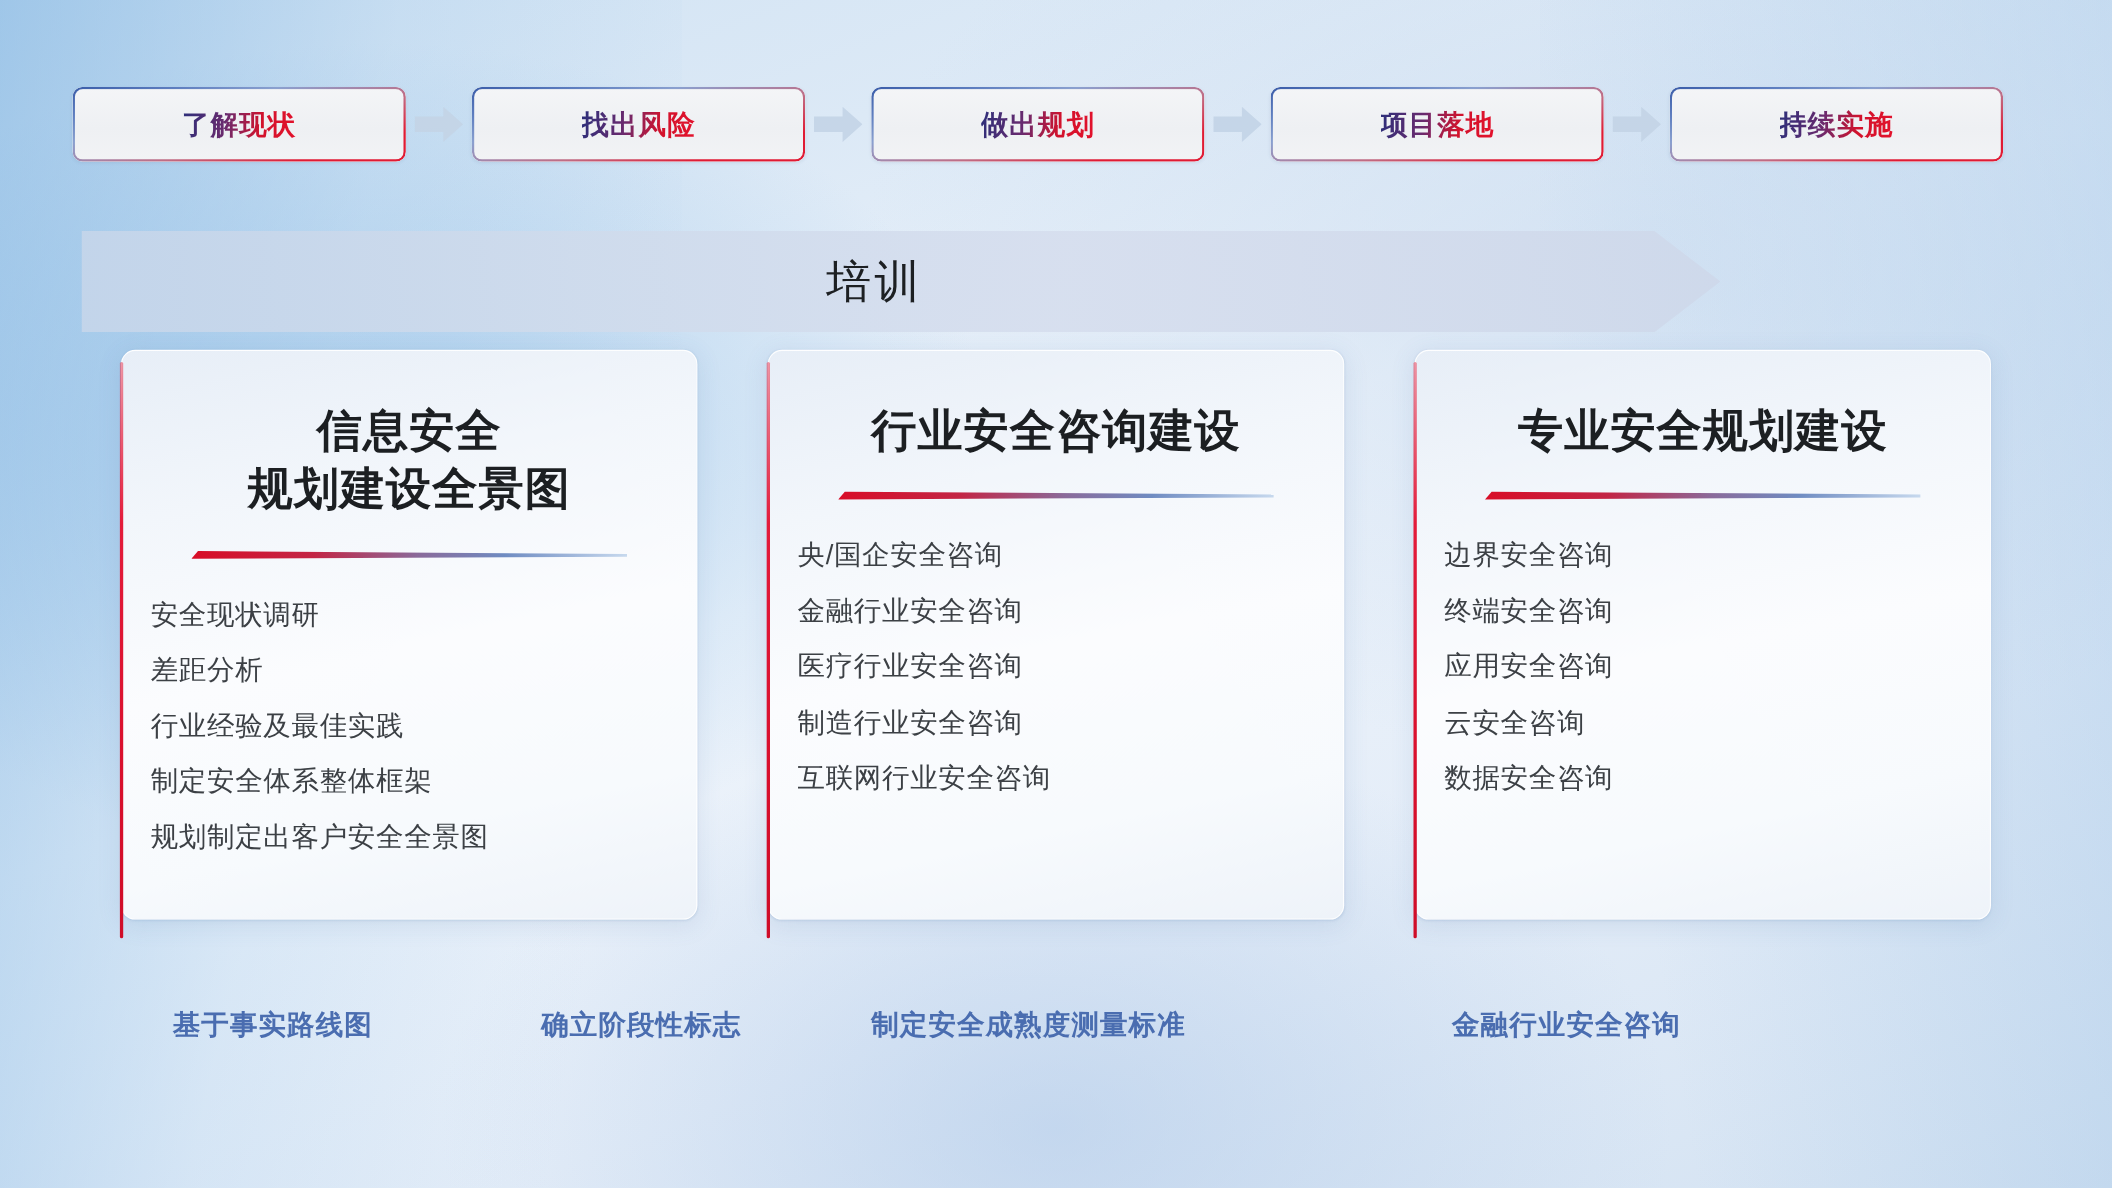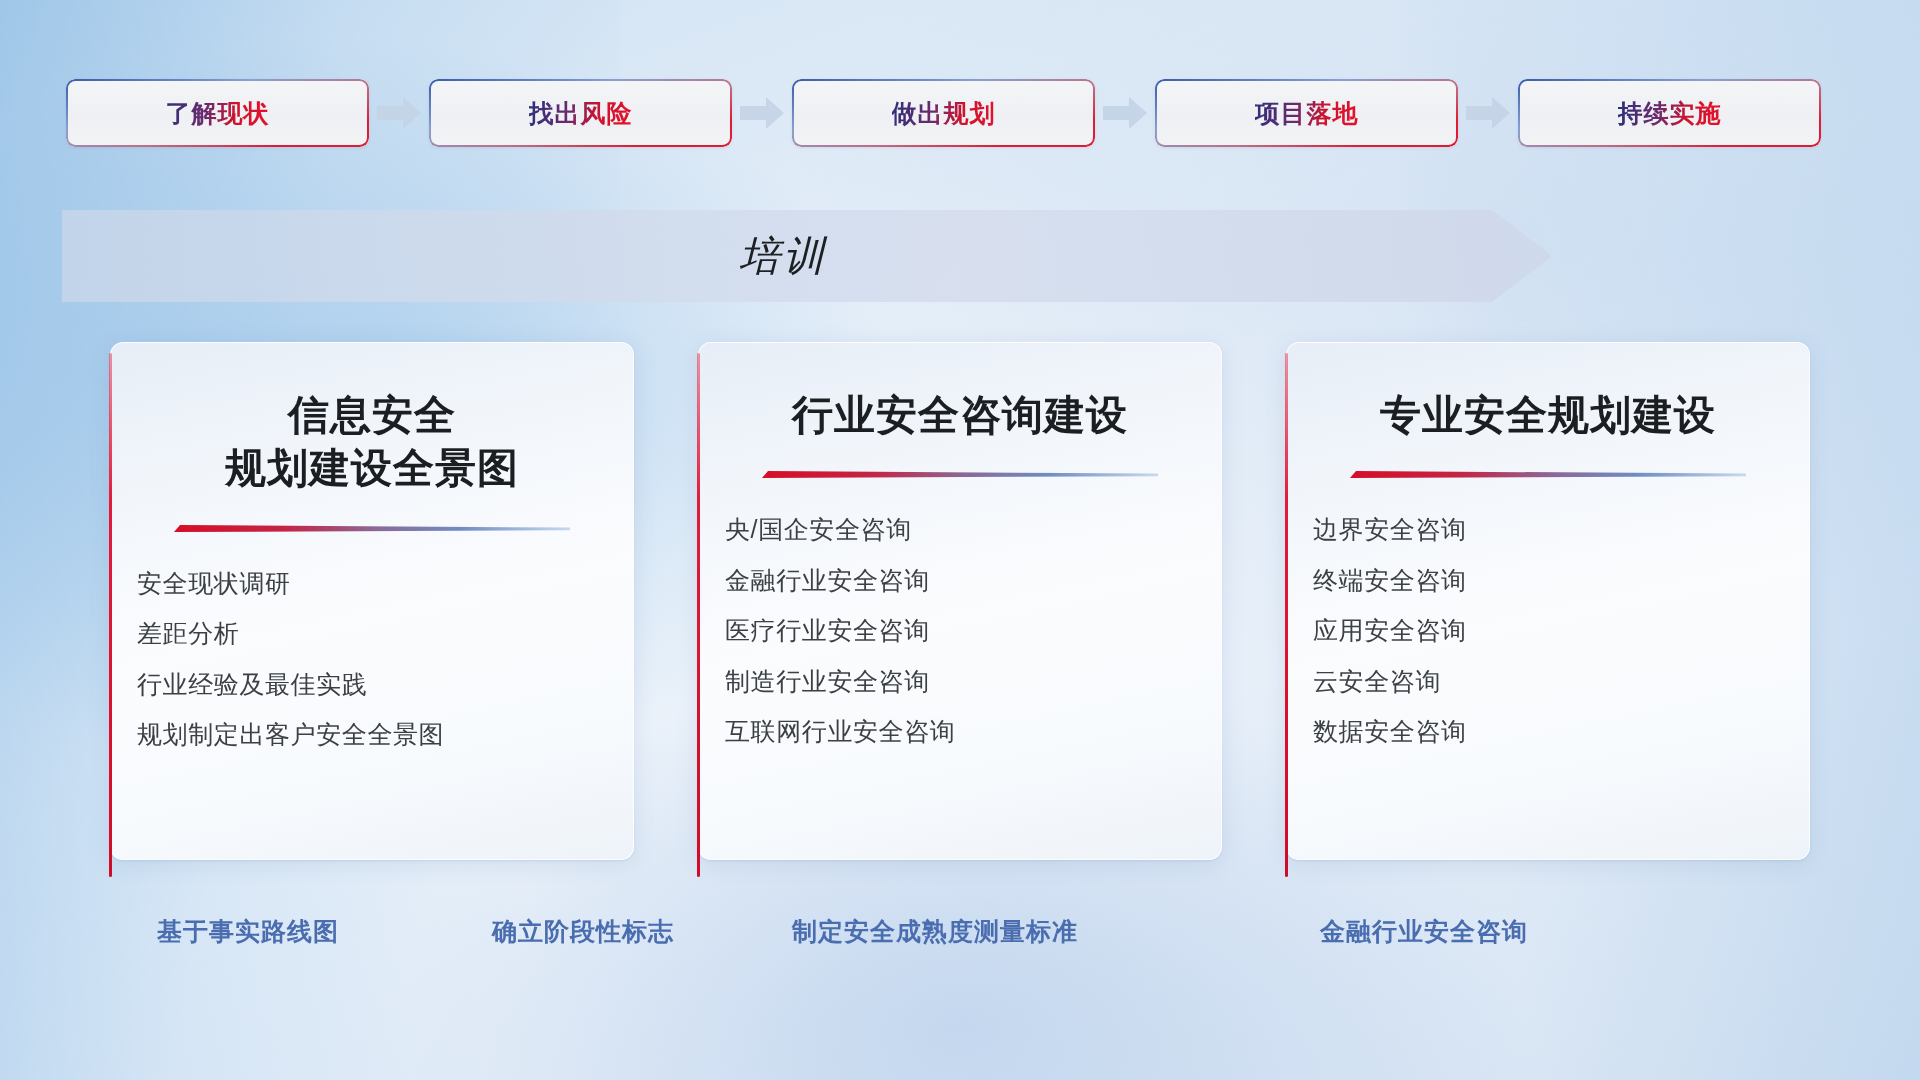--- a/index.html
+++ b/index.html
@@ -87,26 +87,25 @@
     height: 44px;
     display:flex;
     align-items:center;
     justify-content:center;
   }
   .step-arrow svg { display:block; }
 
   
   .banner {
     position: absolute;
-    left: 62px;
+    left: 74px;
     top: 210px;
     width: 1490px;
     height: 92px;
     z-index: 2;
-    font-style: italic;
   }
   .banner-shape {
     position:absolute; inset:0;
     background: linear-gradient(95deg, rgba(196,213,234,0.95) 0%, rgba(207,219,236,0.92) 30%, rgba(214,222,238,0.92) 60%, rgba(206,216,234,0.9) 100%);
     clip-path: polygon(0 0, calc(100% - 60px) 0, 100% 50%, calc(100% - 60px) 100%, 0 100%);
   }
   .banner-title {
     position:absolute; inset:0;
     display:flex; align-items:center; justify-content:center;
     padding-right: 48px;
@@ -119,21 +118,20 @@
   
   .cards {
     position: absolute;
     top: 318px;
     left: 110px;
     width: 1700px;
     height: 520px;
     display: flex;
     gap: 64px;
     z-index: 3;
-    margin-top: 24px;
   }
   .card {
     position: relative;
     width: 524px;
     height: 518px;
     border-radius: 13px;
     background: linear-gradient(168deg, #e7eef7 0%, #f2f6fb 25%, #fbfcfe 52%, #f7fafd 78%, #eef3f9 100%);
     box-shadow: 0 4px 22px rgba(70,110,160,0.13), 0 1px 2px rgba(80,120,170,0.14);
     border: 1px solid rgba(255,255,255,0.85);
     overflow: visible;
@@ -279,20 +277,21 @@
                 <stop offset="100%" stop-color="#c7d9ee"></stop>
               </linearGradient>
             </defs>
             <path d="M6 3 L396 5.6 L396 8.2 L0 10 Z" fill="url(#dv1)"></path>
           </svg>
         </div>
         <div class="card-list">
           <div class="card-list-item">安全现状调研</div>
           <div class="card-list-item">差距分析</div>
           <div class="card-list-item">行业经验及最佳实践</div>
+          <div class="card-list-item">制定安全体系整体框架</div>
           <div class="card-list-item">规划制定出客户安全全景图</div>
         </div>
       </div>
     </div>
 
     <div class="card">
       <div class="card-accent"></div>
       <div class="card-inner">
         <div class="card-title">行业安全咨询建设</div>
         <div class="card-divider">

